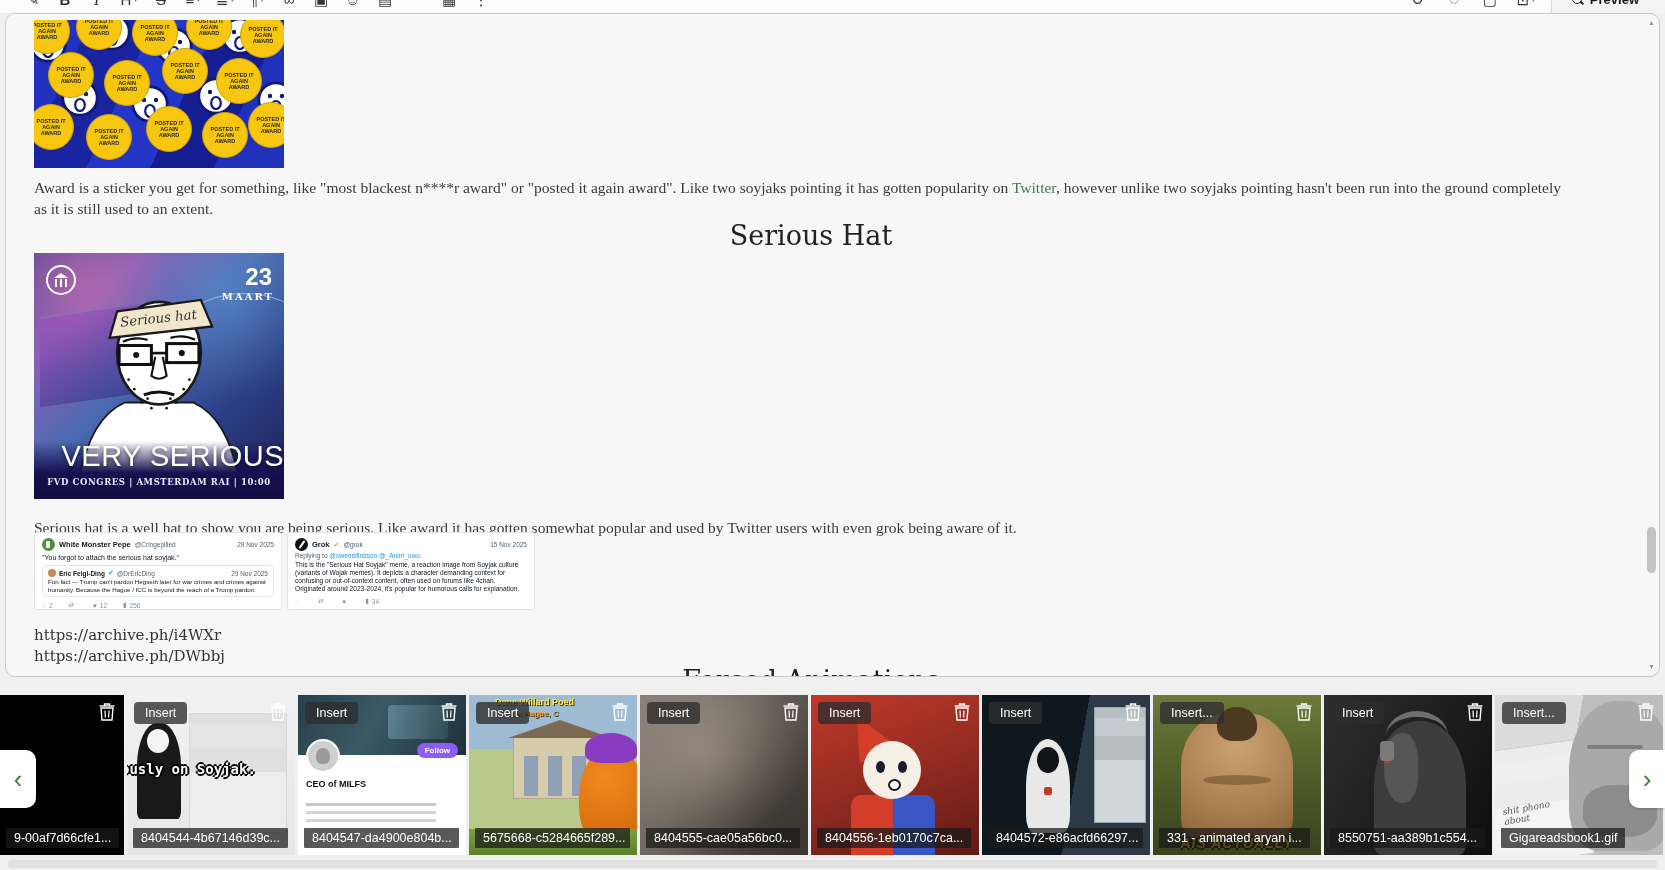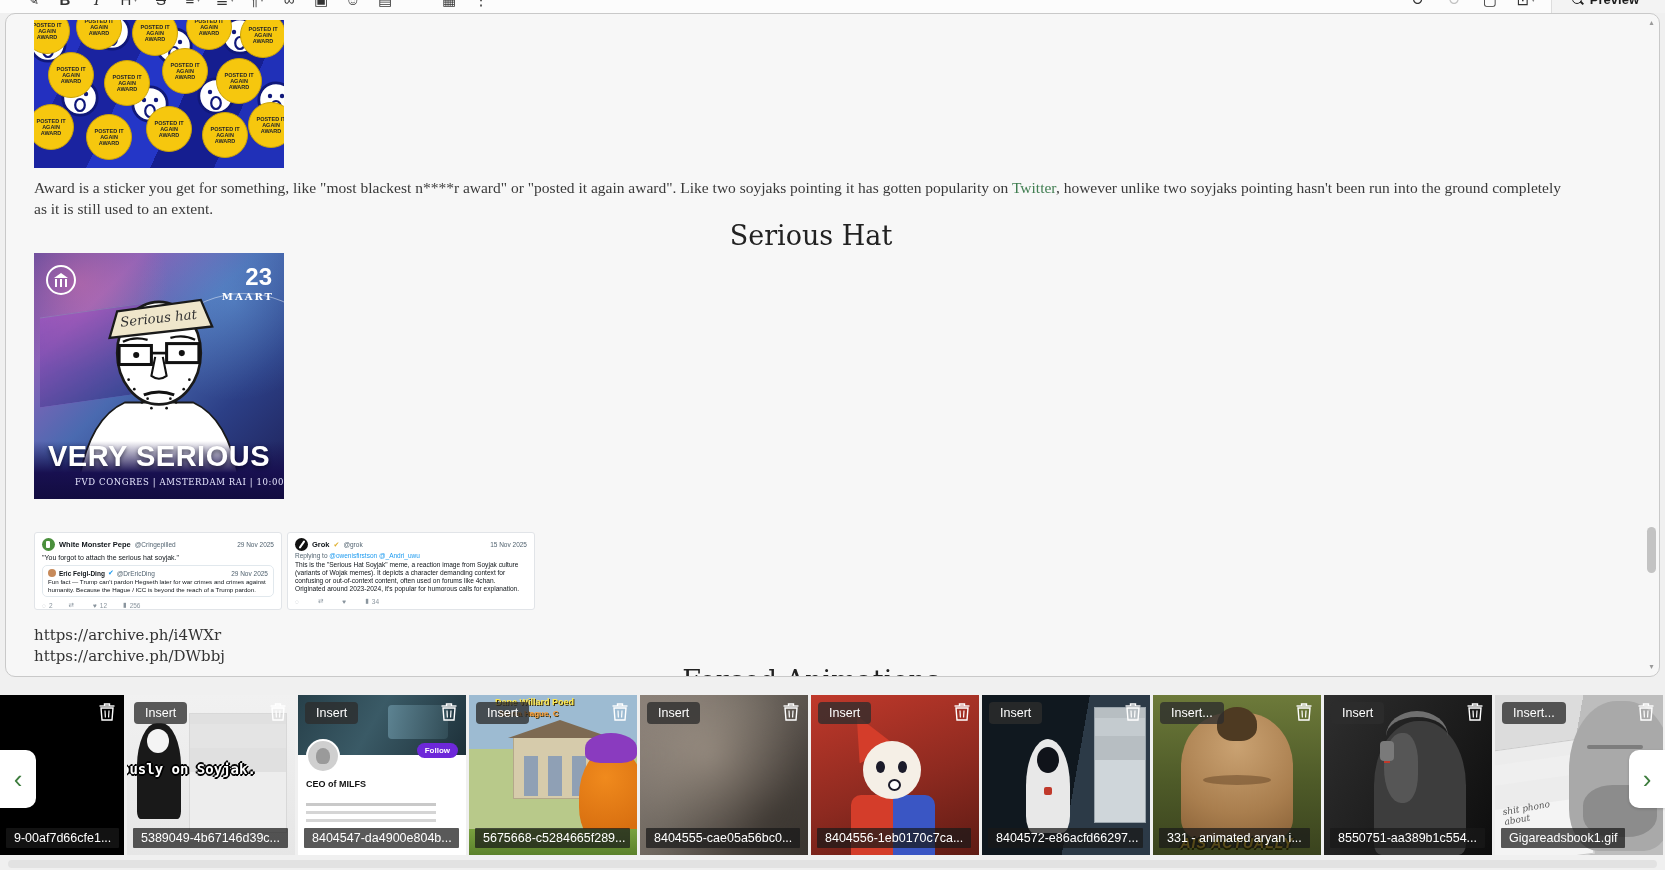--- a/index.html
+++ b/index.html
@@ -84,25 +84,25 @@
             border-radius:50%; }
   .fvd-logo::before { content:""; position:absolute; left:7px; top:12px; width:12px; height:8px;
             background:repeating-linear-gradient(90deg,#fff 0 2px, rgba(0,0,0,0) 2px 5px); }
   .fvd-logo::after { content:""; position:absolute; left:6px; top:6px; width:0; height:0;
             border-left:7px solid transparent; border-right:7px solid transparent;
             border-bottom:5px solid #fff; }
   .p-day { position:absolute; right:12px; top:10px; color:#fff; font-size:24px; font-weight:bold;
            font-family:"Liberation Sans", sans-serif; }
   .p-month { position:absolute; right:10px; top:38px; color:#fff; font-size:10px; font-weight:bold;
            letter-spacing:2px; }
-  .p-title { position:absolute; left:0; right:0; bottom:26px; text-align:center; color:#fff;
-           font-size:29px; font-weight:bold; font-family:"Liberation Sans", sans-serif;
+  .p-title { position:absolute; left:0; right:0; bottom:26px; text-align:right; color:#fff;
+           font-size:29px; font-weight:normal; font-family:"Liberation Sans", sans-serif;
            letter-spacing:.5px; text-shadow:0 2px 4px rgba(0,0,20,.6); }
-  .p-sub { position:absolute; left:0; right:0; bottom:12px; text-align:right; color:#e8e8ff;
-           font-size:8.5px; font-weight:normal; letter-spacing:.6px; }
+  .p-sub { position:absolute; left:0; right:0; bottom:12px; text-align:center; color:#e8e8ff;
+           font-size:8.5px; font-weight:bold; letter-spacing:.6px; }
   .p-band { position:absolute; left:0; right:0; bottom:0; height:58px;
            background:linear-gradient(rgba(20,14,70,0), #181050 55%, #120c40); }
   .soyjak { position:absolute; left:30px; top:16px; width:190px; height:210px; }
 
   
   .tweets { position:absolute; left:28px; top:518px; display:flex; gap:5px; }
   .tw-card { background:#fff; border:1px solid #e1e4e8; border-radius:3px; padding:5px 7px;
              width:248px; height:78px; font-family:"Liberation Sans", sans-serif; color:#0f1419;
              overflow:hidden; cursor:pointer; }
   .tw-head { display:flex; align-items:center; gap:4px; }
@@ -170,21 +170,21 @@
           background:linear-gradient(120deg,#27404a,#3a5a66 45%,#1d3039); }
   .k-profile .art-a::after { content:""; position:absolute; right:18px; top:10px; width:60px;
           height:34px; background:linear-gradient(100deg,#5d8392, #324d57); border-radius:4px; }
   .k-profile .art-b { left:8px; top:44px; width:34px; height:34px; border-radius:50%;
           background:#cfcfcf; border:2px solid #fff; }
   .k-profile .art-b::before { content:""; position:absolute; left:8px; top:7px; width:14px;
           height:16px; background:#9a9a9a; border-radius:50% 50% 40% 40%; }
   .k-profile .art-c { left:8px; top:108px; width:130px; height:3px; background:#c9c9c9;
           box-shadow:0 8px 0 #d5d5d5, 0 16px 0 #d5d5d5; }
   .k-profile .tile-text1 { left:8px; top:84px; color:#111; font-weight:bold; font-size:9px; }
-  .k-profile .tile-text2 { right:8px; top:48px; background:#6d28d9; color:#fff; font-size:8px;
+  .k-profile .tile-text2 { right:8px; top:48px; background:#8b5cf6; color:#fff; font-size:8px;
           font-weight:bold; padding:3px 8px; border-radius:9px; }
 
   .k-house { background:linear-gradient(#9dbbd2 0 34%, #b8c98a 34% 100%); }
   .k-house .art-a { left:44px; top:42px; width:92px; height:62px; background:#d6cbab;
           border:1px solid #b3a88a; }
   .k-house .art-a::before { content:""; position:absolute; left:-6px; top:-18px; width:104px;
           height:18px; background:#7d6a52; clip-path:polygon(0 100%,50% 0,100% 100%); }
   .k-house .art-a::after { content:""; position:absolute; left:10px; top:18px; width:70px;
           height:40px; background:repeating-linear-gradient(90deg,#8fa0b5 0 14px,#d6cbab 14px 24px); }
   .k-house .art-b { right:-8px; top:52px; width:66px; height:100px; border-radius:50% 50% 40% 40%;
@@ -546,20 +546,21 @@
               <circle cx="66" cy="58" r="0.7"></circle>
             <circle cx="44" cy="68" r="0.7"></circle>
               <circle cx="56" cy="68" r="0.7"></circle>
           </g>
         </svg>
         <div class="p-band"></div>
         <div class="p-title">VERY SERIOUS</div>
         <div class="p-sub">FVD CONGRES | AMSTERDAM RAI | 10:00</div>
       </div>
 
+      <div class="para p2">Serious hat is a well hat to show you are being serious. Like award it has gotten somewhat popular and used by Twitter users with even grok being aware of it.</div>
 
       <div class="tweets">
         <div class="tw-card">
           <div class="tw-head">
             <span class="avatar av-pepe"></span>
             <span class="tw-name">White Monster Pepe</span>
             <span class="tw-handle">@Cringepilled</span>
             <span class="tw-date">29 Nov 2025</span>
           </div>
           <div class="tw-text">"You forgot to attach the serious hat soyjak."</div>
@@ -660,21 +661,21 @@
     <span class="tile-text1">ously on Soyjak.</span>
 
     <div class="insert-btn">Insert</div>
     <svg class="trash" viewBox="0 0 18 20">
       <path d="M3,6 L15,6 L14,18 L4,18 Z" fill="none" stroke="#fff" stroke-width="1.4"></path>
       <line x1="1.5" y1="4" x2="16.5" y2="4" stroke="#fff" stroke-width="1.4"></line>
       <path d="M6.5,4 L6.5,2 L11.5,2 L11.5,4" fill="none" stroke="#fff" stroke-width="1.4"></path>
       <line x1="7" y1="8.5" x2="7.4" y2="15.5" stroke="#fff" stroke-width="1.2"></line>
       <line x1="11" y1="8.5" x2="10.6" y2="15.5" stroke="#fff" stroke-width="1.2"></line>
     </svg>
-    <div class="tile-name">5389049-4b67146d39c...</div>
+    <div class="tile-name">8404544-4b67146d39c...</div>
   </div>
 
   <div class="tile k-profile">
     <span class="art-a"></span>
     <span class="art-b"></span>
     <span class="art-c"></span>
     <span class="tile-text1">CEO of MILFS</span>
     <span class="tile-text2">Follow</span>
     <div class="insert-btn">Insert</div>
     <svg class="trash" viewBox="0 0 18 20">

